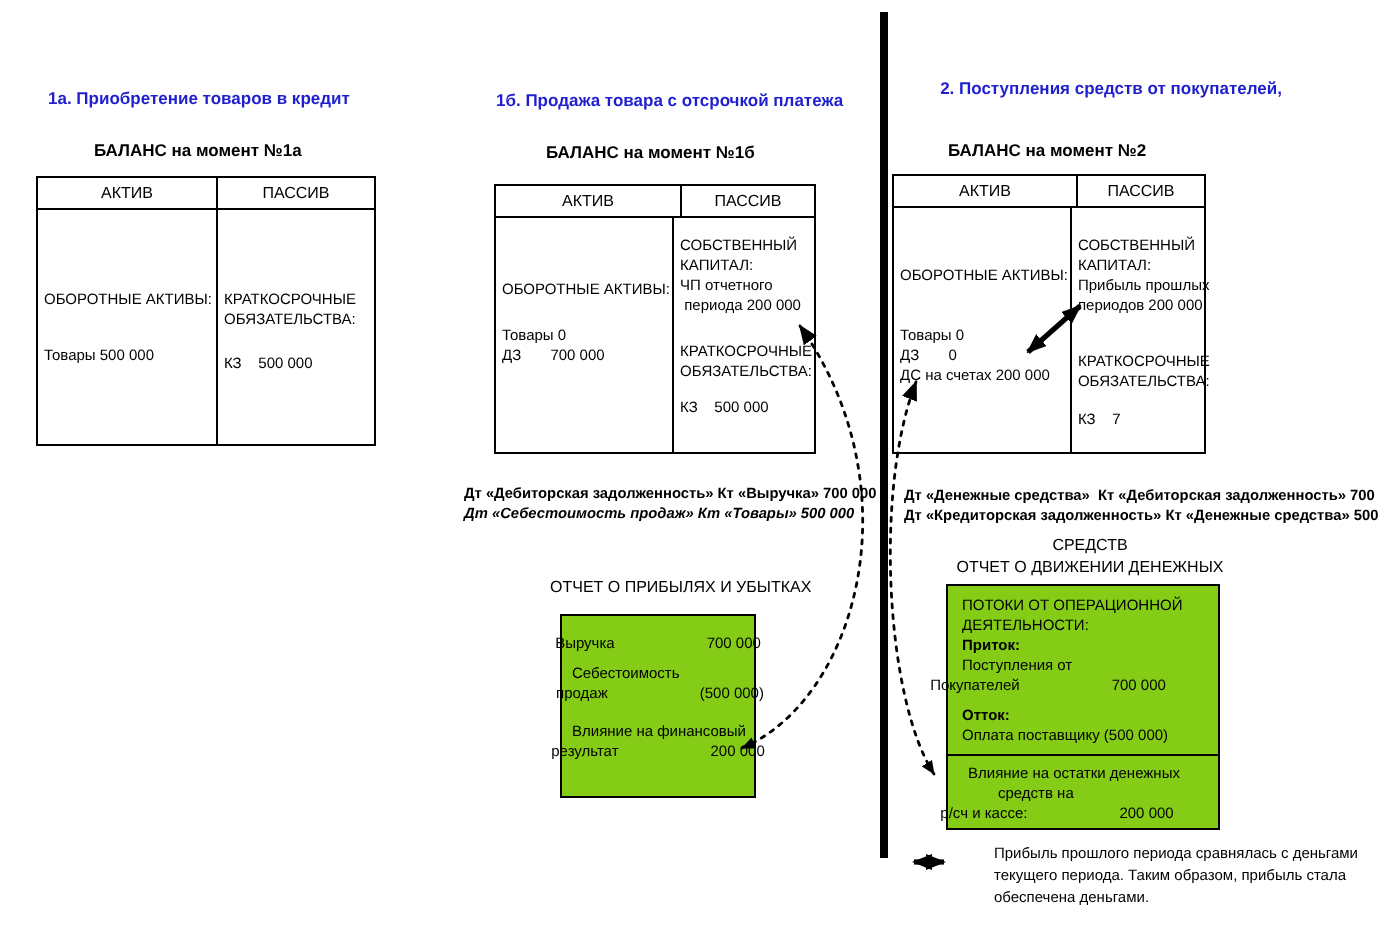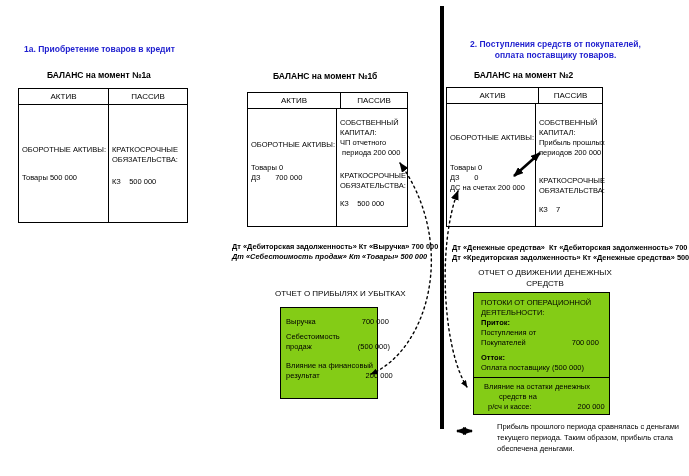--- a/index.html
+++ b/index.html
@@ -16,21 +16,21 @@
   .c1{border-right:1px solid #000;}
   .c2{flex:1;}
   .hcell{font-size:8px;text-align:center;padding-top:3px;padding-bottom:3px;}
   .cell-line,.grp,.itm{font-size:7.5px;line-height:10px;white-space:pre;}
   .t1 .c1{width:90px;} .t2 .c1{width:93px;} .t3 .c1{width:92px;}
   .pad{padding-left:3px;padding-right:1px;}
   .entry{font-size:7.4px;font-weight:bold;line-height:10px;white-space:pre;}
   .box{position:absolute;border:1px solid #000;box-sizing:border-box;background:#84cc16;}
   .box-title{font-size:8px;white-space:pre;}
   .bx-line{font-size:7.5px;line-height:10px;white-space:pre;}
-  .bx-row{display:flex;justify-content:flex-start;font-size:7.5px;line-height:10px;white-space:pre;gap:46px;}
+  .bx-row{display:flex;justify-content:center;font-size:7.5px;line-height:10px;white-space:pre;gap:46px;}
   .bold{font-weight:bold;}
   .divider{position:absolute;background:#000;}
   .note-text{font-size:7.5px;line-height:11px;}
   svg.overlay{position:absolute;left:0;top:0;pointer-events:none;}
 </style>
 </head>
 <body>
 
 <div class="canvas">
 
@@ -48,20 +48,21 @@
         <div class="itm" style="margin-top:18px;">Товары 500 000</div>
       </div>
       <div class="bcell c2 pad" style="padding-top:40px;">
         <div class="cell-line">КРАТКОСРОЧНЫЕ</div>
         <div class="cell-line">ОБЯЗАТЕЛЬСТВА:</div>
         <div class="itm" style="margin-top:12px;">КЗ    500 000</div>
       </div>
     </div>
   </div>
 
+  <div class="abs title" style="left:248px;top:45px;">1б. Продажа товара с отсрочкой платежа</div>
   <div class="abs bal-caption" style="left:273px;top:71px;">БАЛАНС на момент №1б</div>
 
   <div class="btable t2" style="left:247px;top:92px;width:161px;height:135px;">
     <div class="brow bheader">
       <div class="bcell c1 hcell">АКТИВ</div>
       <div class="bcell c2 hcell">ПАССИВ</div>
     </div>
     <div class="brow">
       <div class="bcell c1 pad" style="padding-top:31px;">
         <div class="grp">ОБОРОТНЫЕ АКТИВЫ:</div>
@@ -97,21 +98,20 @@
     <div class="bx-row" style="width:86px;">
       <span>результат</span>
       <span>200 000</span>
     </div>
   </div>
 
   <div class="divider" style="left:440px;top:6px;width:4px;height:423px;"></div>
 
   <div class="abs title title-center" style="left:448px;top:39px;width:215px;">
     <div>2. Поступления средств от покупателей,</div>
-    <div>оплата поставщику товаров.</div>
   </div>
   <div class="abs bal-caption" style="left:474px;top:70px;">БАЛАНС на момент №2</div>
 
   <div class="btable t3" style="left:446px;top:87px;width:157px;height:140px;">
     <div class="brow bheader">
       <div class="bcell c1 hcell">АКТИВ</div>
       <div class="bcell c2 hcell">ПАССИВ</div>
     </div>
     <div class="brow">
       <div class="bcell c1 pad" style="padding-top:29px;">
@@ -128,22 +128,22 @@
         <div class="cell-line" style="margin-top:18px;">КРАТКОСРОЧНЫЕ</div>
         <div class="cell-line">ОБЯЗАТЕЛЬСТВА:</div>
         <div class="itm" style="margin-top:9px;">КЗ    7</div>
       </div>
     </div>
   </div>
   <div class="abs entry" style="left:452px;top:243px;">Дт «Денежные средства»  Кт «Дебиторская задолженность» 700 000</div>
   <div class="abs entry" style="left:452px;top:253px;">Дт «Кредиторская задолженность» Кт «Денежные средства» 500 000</div>
 
   <div class="abs box-title" style="left:457px;top:267px;width:176px;text-align:center;line-height:11px;white-space:normal;">
+    <div>СРЕДСТВ</div>
     <div>ОТЧЕТ О ДВИЖЕНИИ ДЕНЕЖНЫХ</div>
-    <div>СРЕДСТВ</div>
   </div>
   <div class="box" style="left:473px;top:292px;width:137px;height:123px;">
     <div style="height:85px;border-bottom:1px solid #000;box-sizing:border-box;padding:5px 4px 0 7px;">
       <div class="bx-line">ПОТОКИ ОТ ОПЕРАЦИОННОЙ</div>
       <div class="bx-line">ДЕЯТЕЛЬНОСТИ:</div>
       <div class="bx-line bold">Приток:</div>
       <div class="bx-line">Поступления от</div>
       <div class="bx-row" style="width:86px;">
         <span>Покупателей</span>
         <span>700 000</span>

